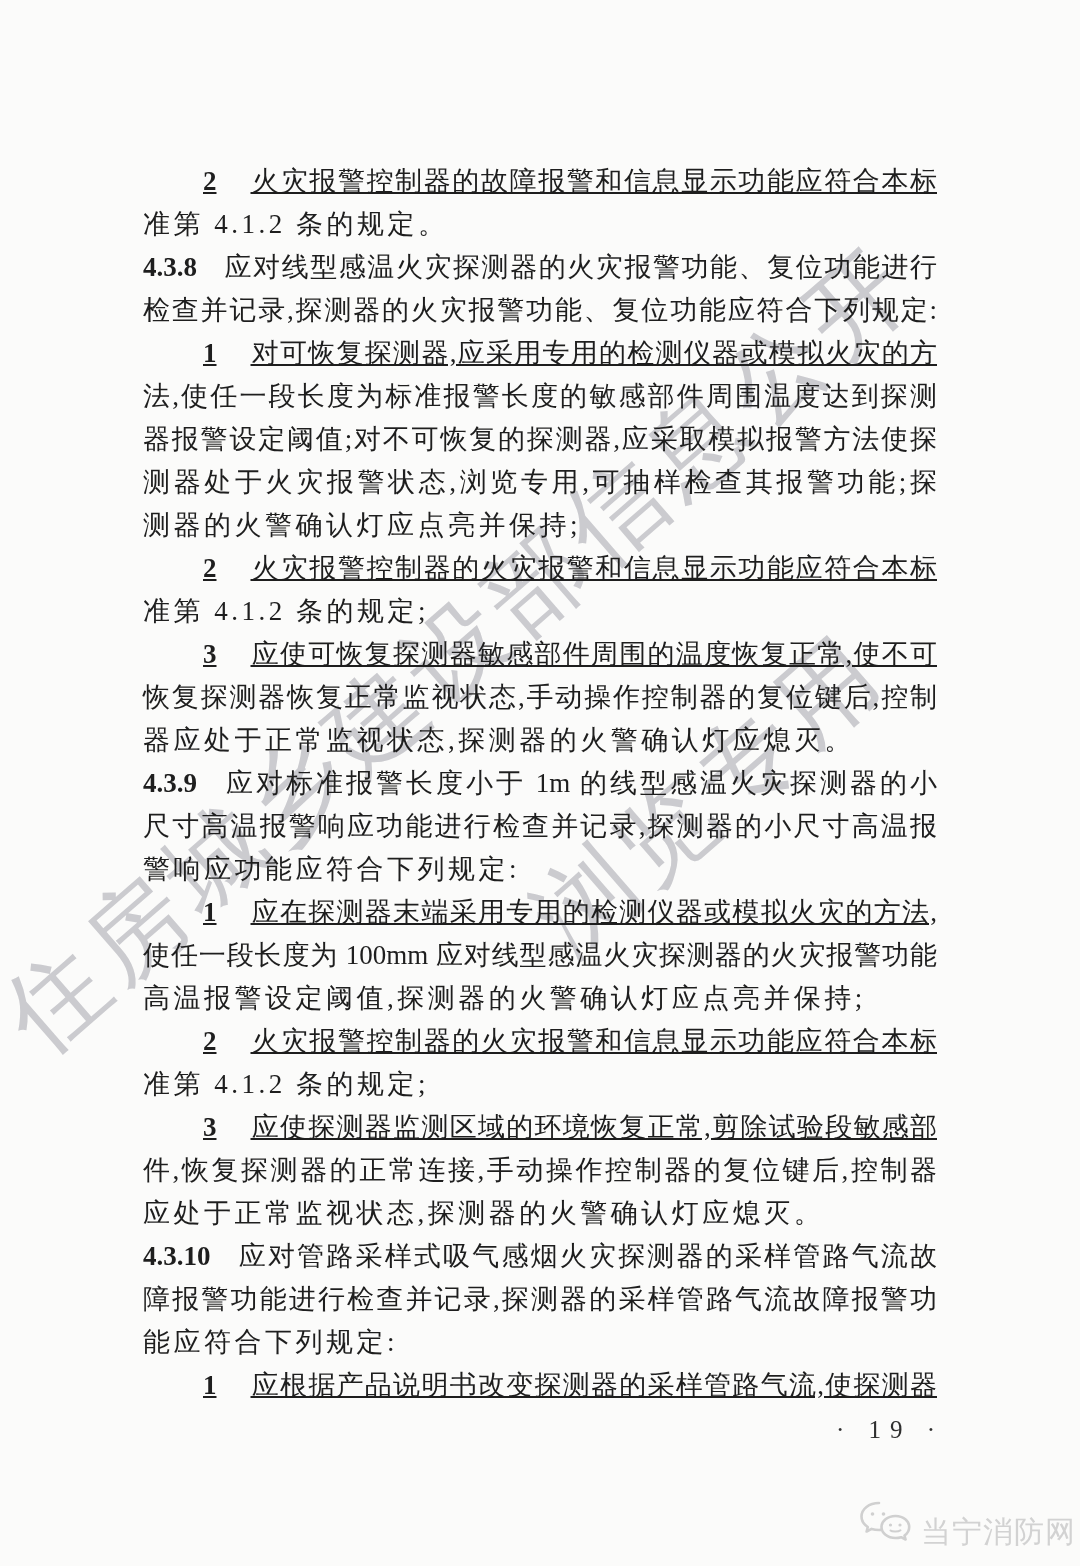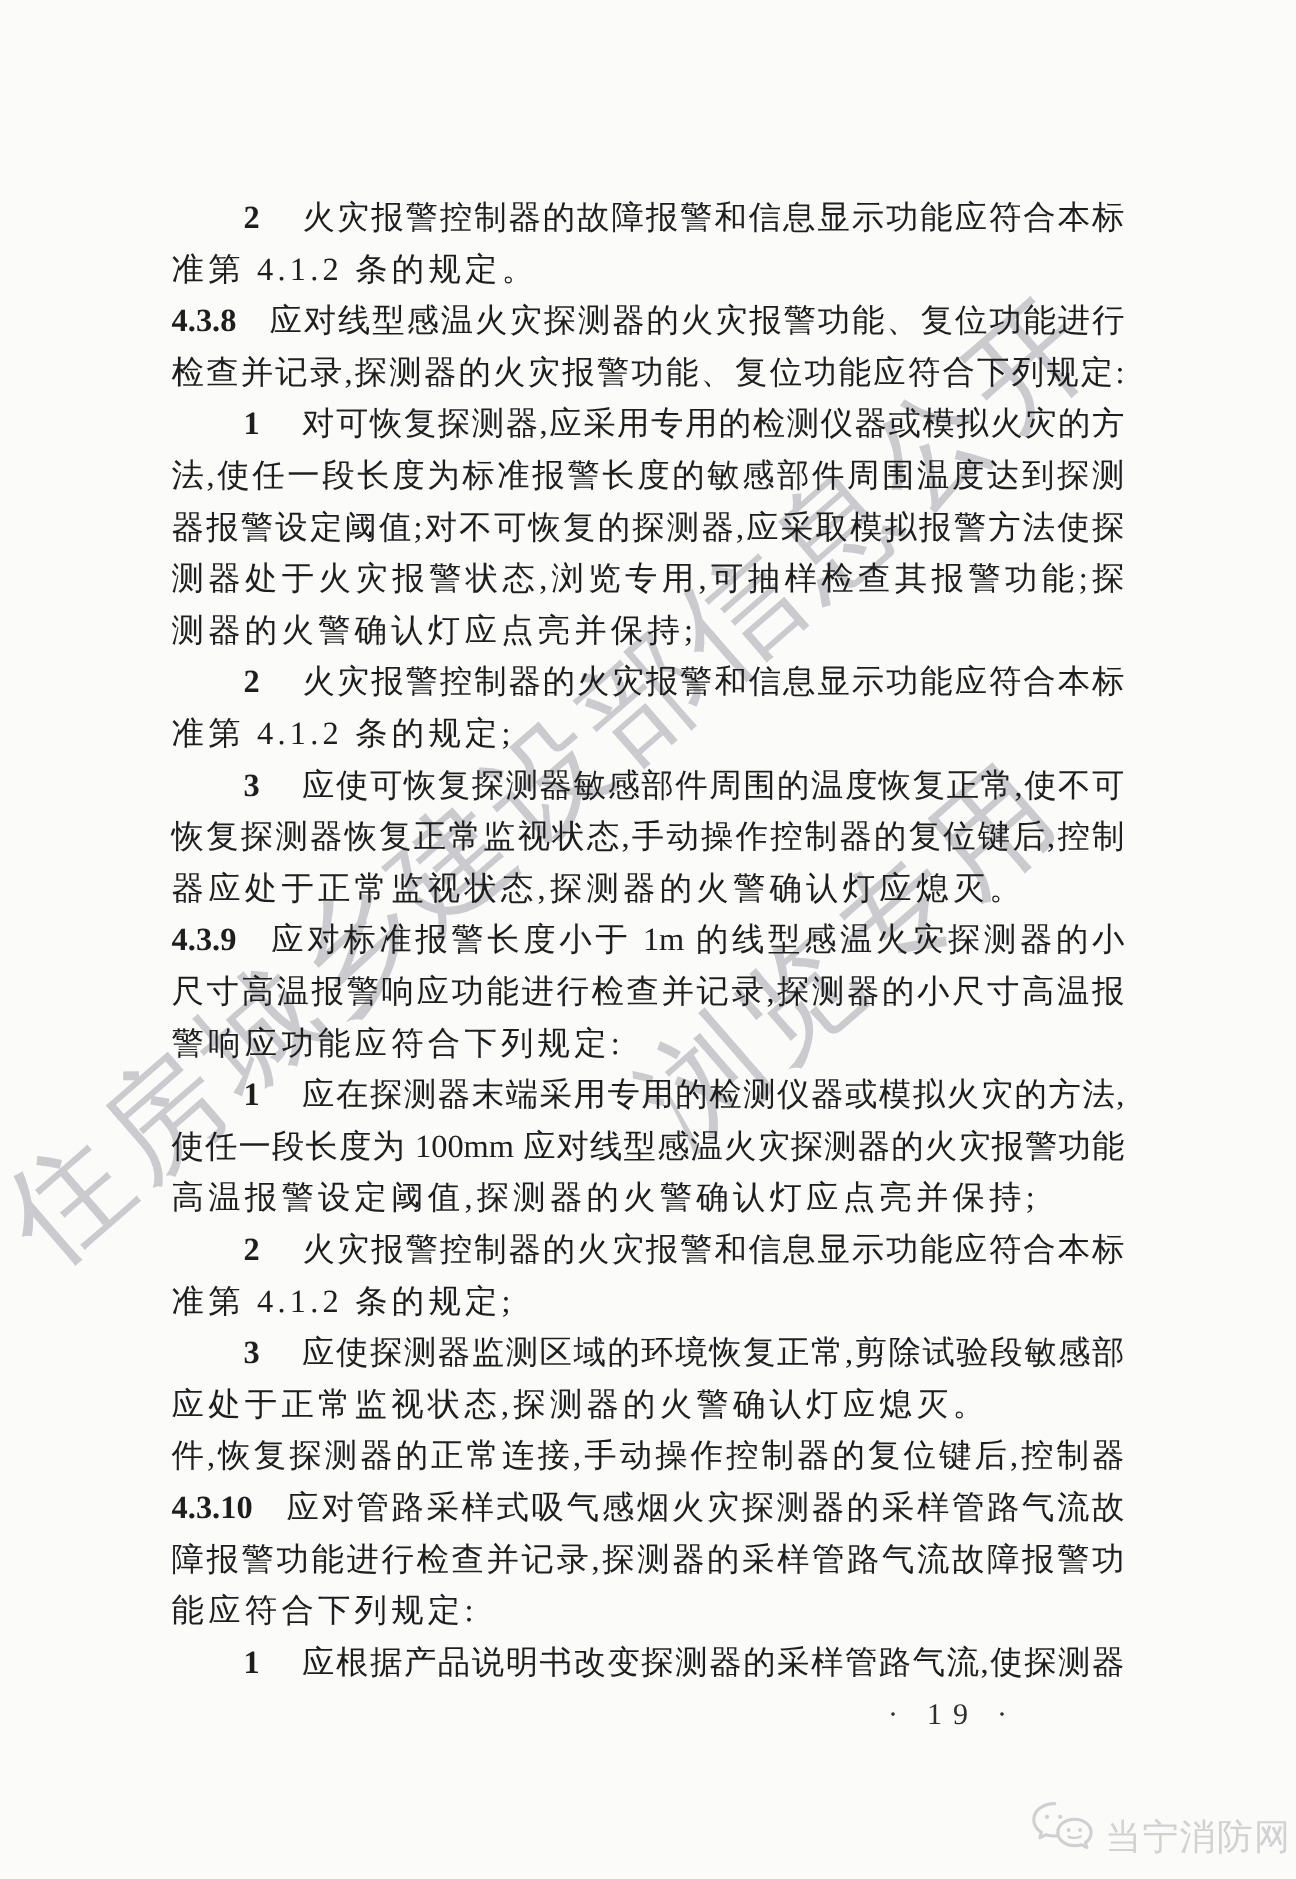--- a/index.html
+++ b/index.html
@@ -17,28 +17,28 @@
   }
   #wm1{left:460px;top:650px;}
   #wm2{left:710px;top:795px;}
   
   .doc{position:absolute;left:143px;top:160px;width:794px;z-index:2;}
   .line{
     height:43px;line-height:43px;font-size:27px;color:#1e1e1e;
   }
   .line.full{text-align:justify;text-align-last:justify;-moz-text-align-last:justify;}
   .line.cont:not(.full){letter-spacing:3.5px;font-family:Liberation Serif, serif;}
-  .line.item{padding-left:60px;}
+  .line.item{padding-left:60px;text-decoration:underline;}
   .num{font-weight:bold;}
   .num.sec-n{margin-right:26px;}
   .num.item-n{margin-right:34px;}
   
   .folio{
     position:absolute;left:740px;top:1412px;width:300px;z-index:2;
-    font-size:25px;letter-spacing:9px;color:#2f2f2f;
+    text-align:center;font-size:25px;letter-spacing:9px;color:#2f2f2f;
     line-height:36px;
   }
   
   .brand{
     position:absolute;left:858px;top:1492px;z-index:2;
     display:flex;align-items:center;gap:9px;color:#d2d2d2;
   }
   .brand-text{
     font-family:"Liberation Sans","DejaVu Sans",sans-serif;
     font-size:30px;letter-spacing:1px;color:#d2d2d2;line-height:44px;margin-top:18px;
@@ -70,22 +70,22 @@
       <div class="line cont"><span>器应处于正常监视状态,探测器的火警确认灯应熄灭。</span></div>
       <div class="line sec full"><b class="num sec-n">4.3.9</b><span>应对标准报警长度小于 1m 的线型感温火灾探测器的小</span></div>
       <div class="line cont full"><span>尺寸高温报警响应功能进行检查并记录,探测器的小尺寸高温报</span></div>
       <div class="line cont"><span>警响应功能应符合下列规定:</span></div>
       <div class="line item full"><b class="num item-n">1</b><span>应在探测器末端采用专用的检测仪器或模拟火灾的方法,</span></div>
       <div class="line cont full"><span>使任一段长度为 100mm 应对线型感温火灾探测器的火灾报警功能</span></div>
       <div class="line cont"><span>高温报警设定阈值,探测器的火警确认灯应点亮并保持;</span></div>
       <div class="line item full"><b class="num item-n">2</b><span>火灾报警控制器的火灾报警和信息显示功能应符合本标</span></div>
       <div class="line cont"><span>准第 4.1.2 条的规定;</span></div>
       <div class="line item full"><b class="num item-n">3</b><span>应使探测器监测区域的环境恢复正常,剪除试验段敏感部</span></div>
+      <div class="line cont full"><span>件,恢复探测器的正常连接,手动操作控制器的复位键后,控制器</span></div>
       <div class="line cont"><span>应处于正常监视状态,探测器的火警确认灯应熄灭。</span></div>
-      <div class="line cont full"><span>件,恢复探测器的正常连接,手动操作控制器的复位键后,控制器</span></div>
       <div class="line sec full"><b class="num sec-n">4.3.10</b><span>应对管路采样式吸气感烟火灾探测器的采样管路气流故</span></div>
       <div class="line cont full"><span>障报警功能进行检查并记录,探测器的采样管路气流故障报警功</span></div>
       <div class="line cont"><span>能应符合下列规定:</span></div>
       <div class="line item full"><b class="num item-n">1</b><span>应根据产品说明书改变探测器的采样管路气流,使探测器</span></div>
     </div>
 
   <div class="folio">· 19 ·</div>
 
   <div class="brand">
     <svg class="brand-icon" width="54" height="46" viewBox="0 0 54 46" fill="none">

